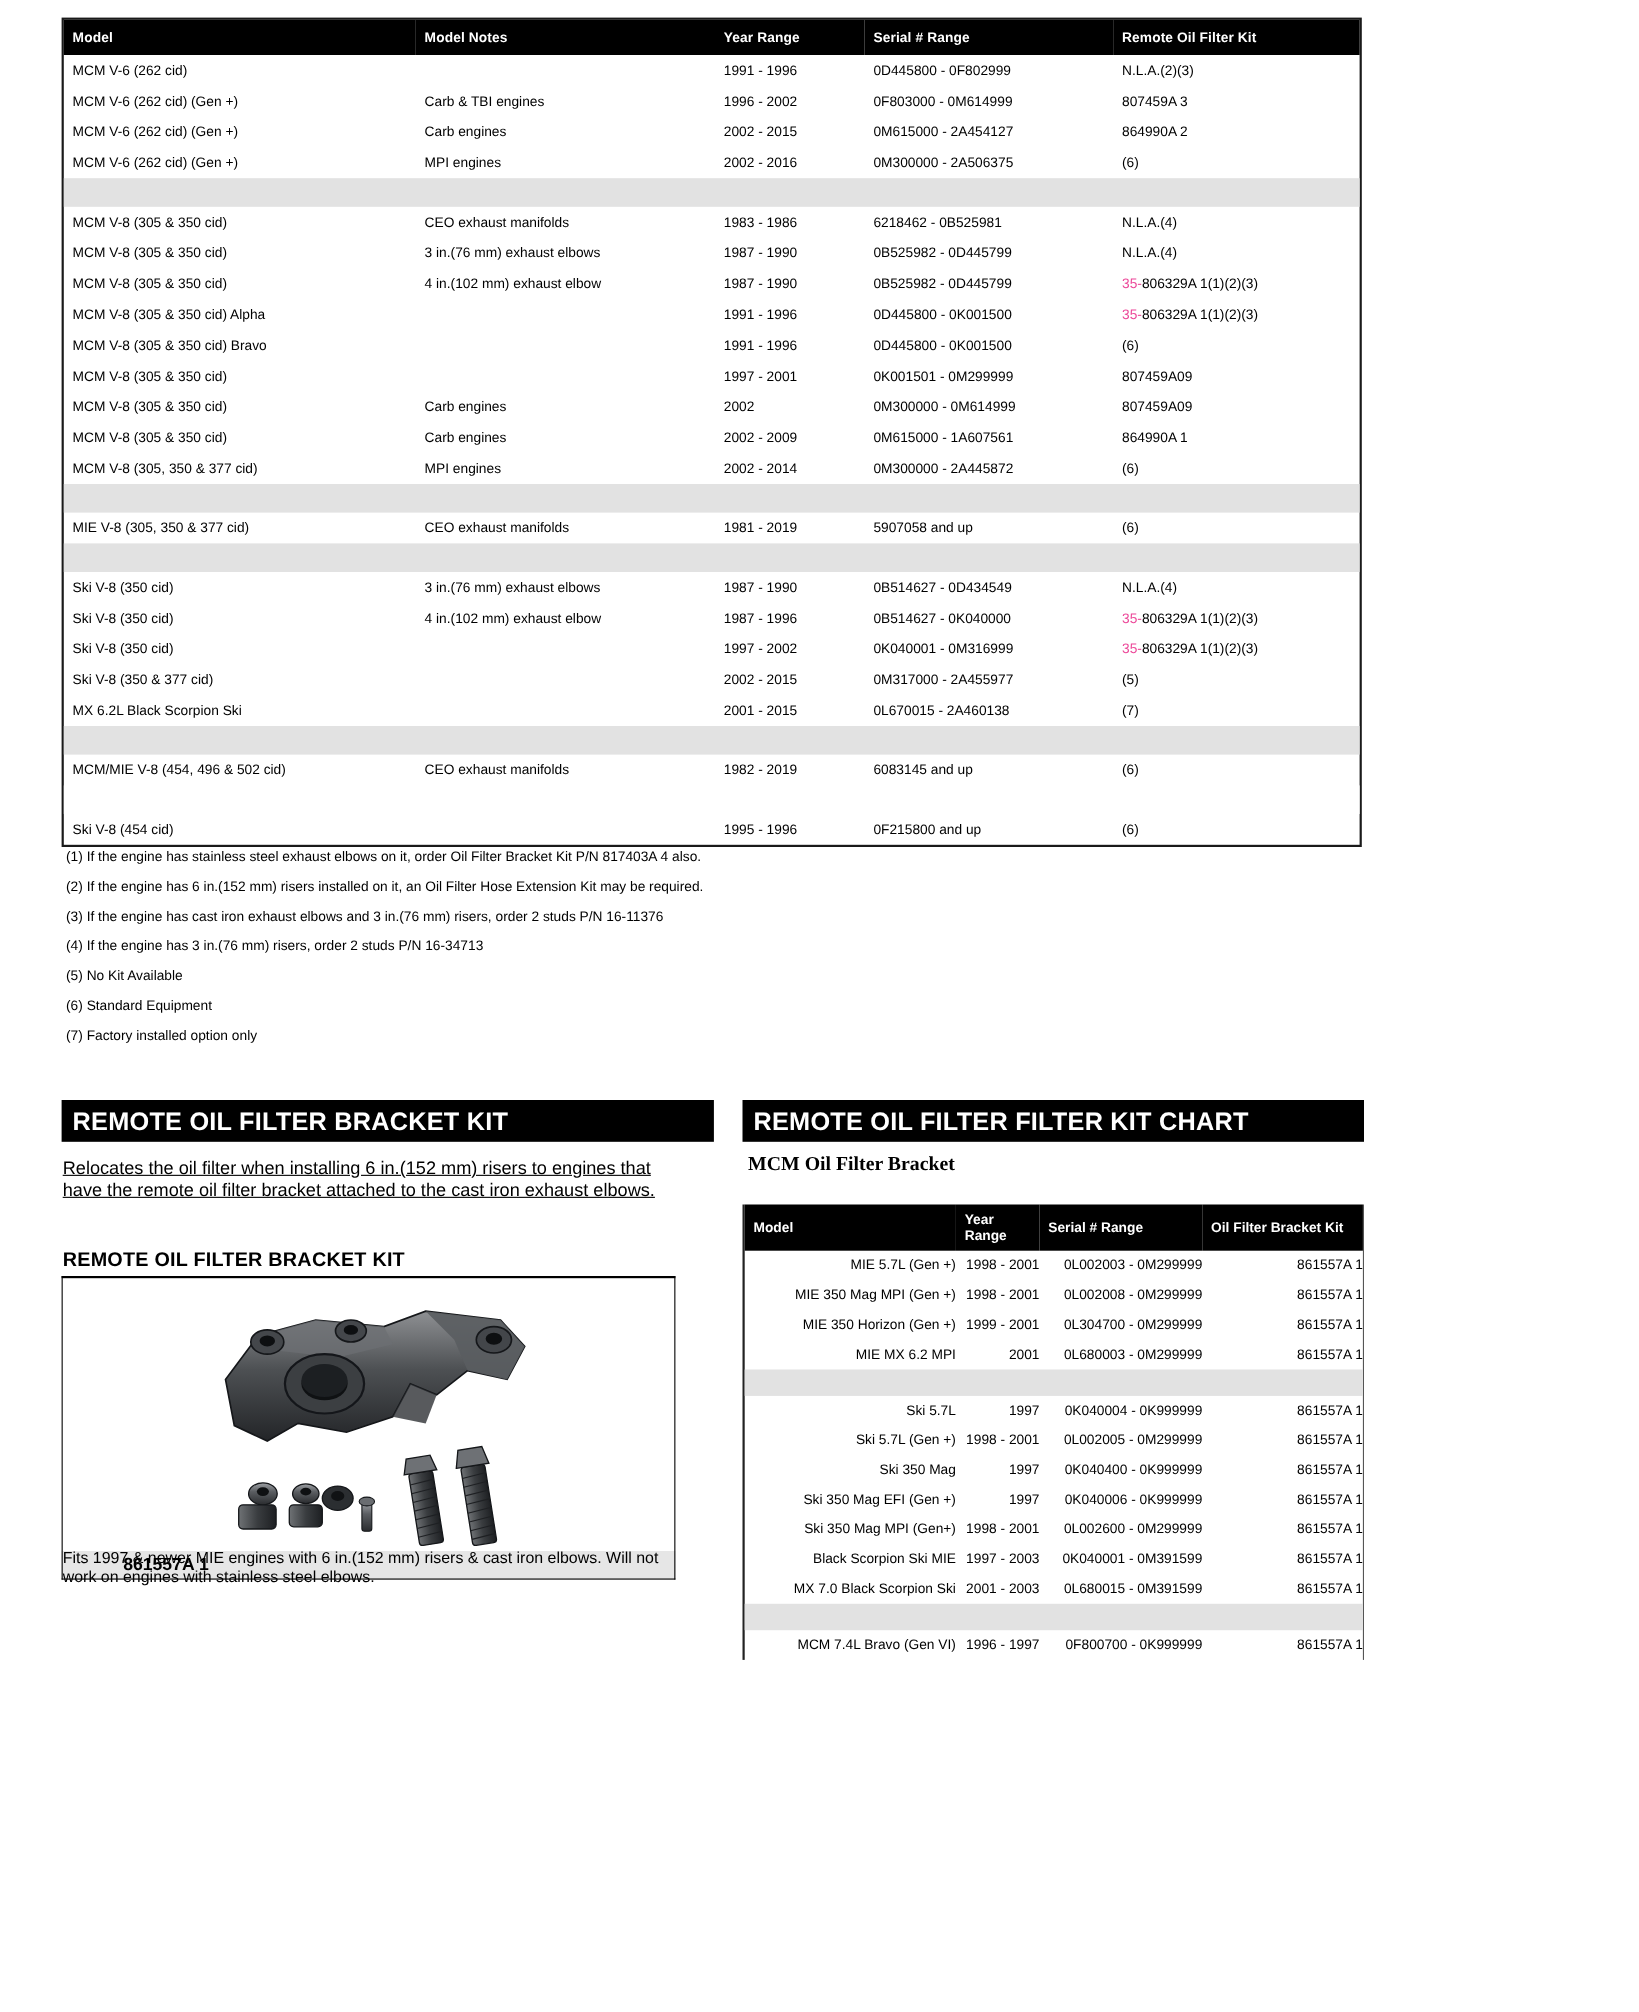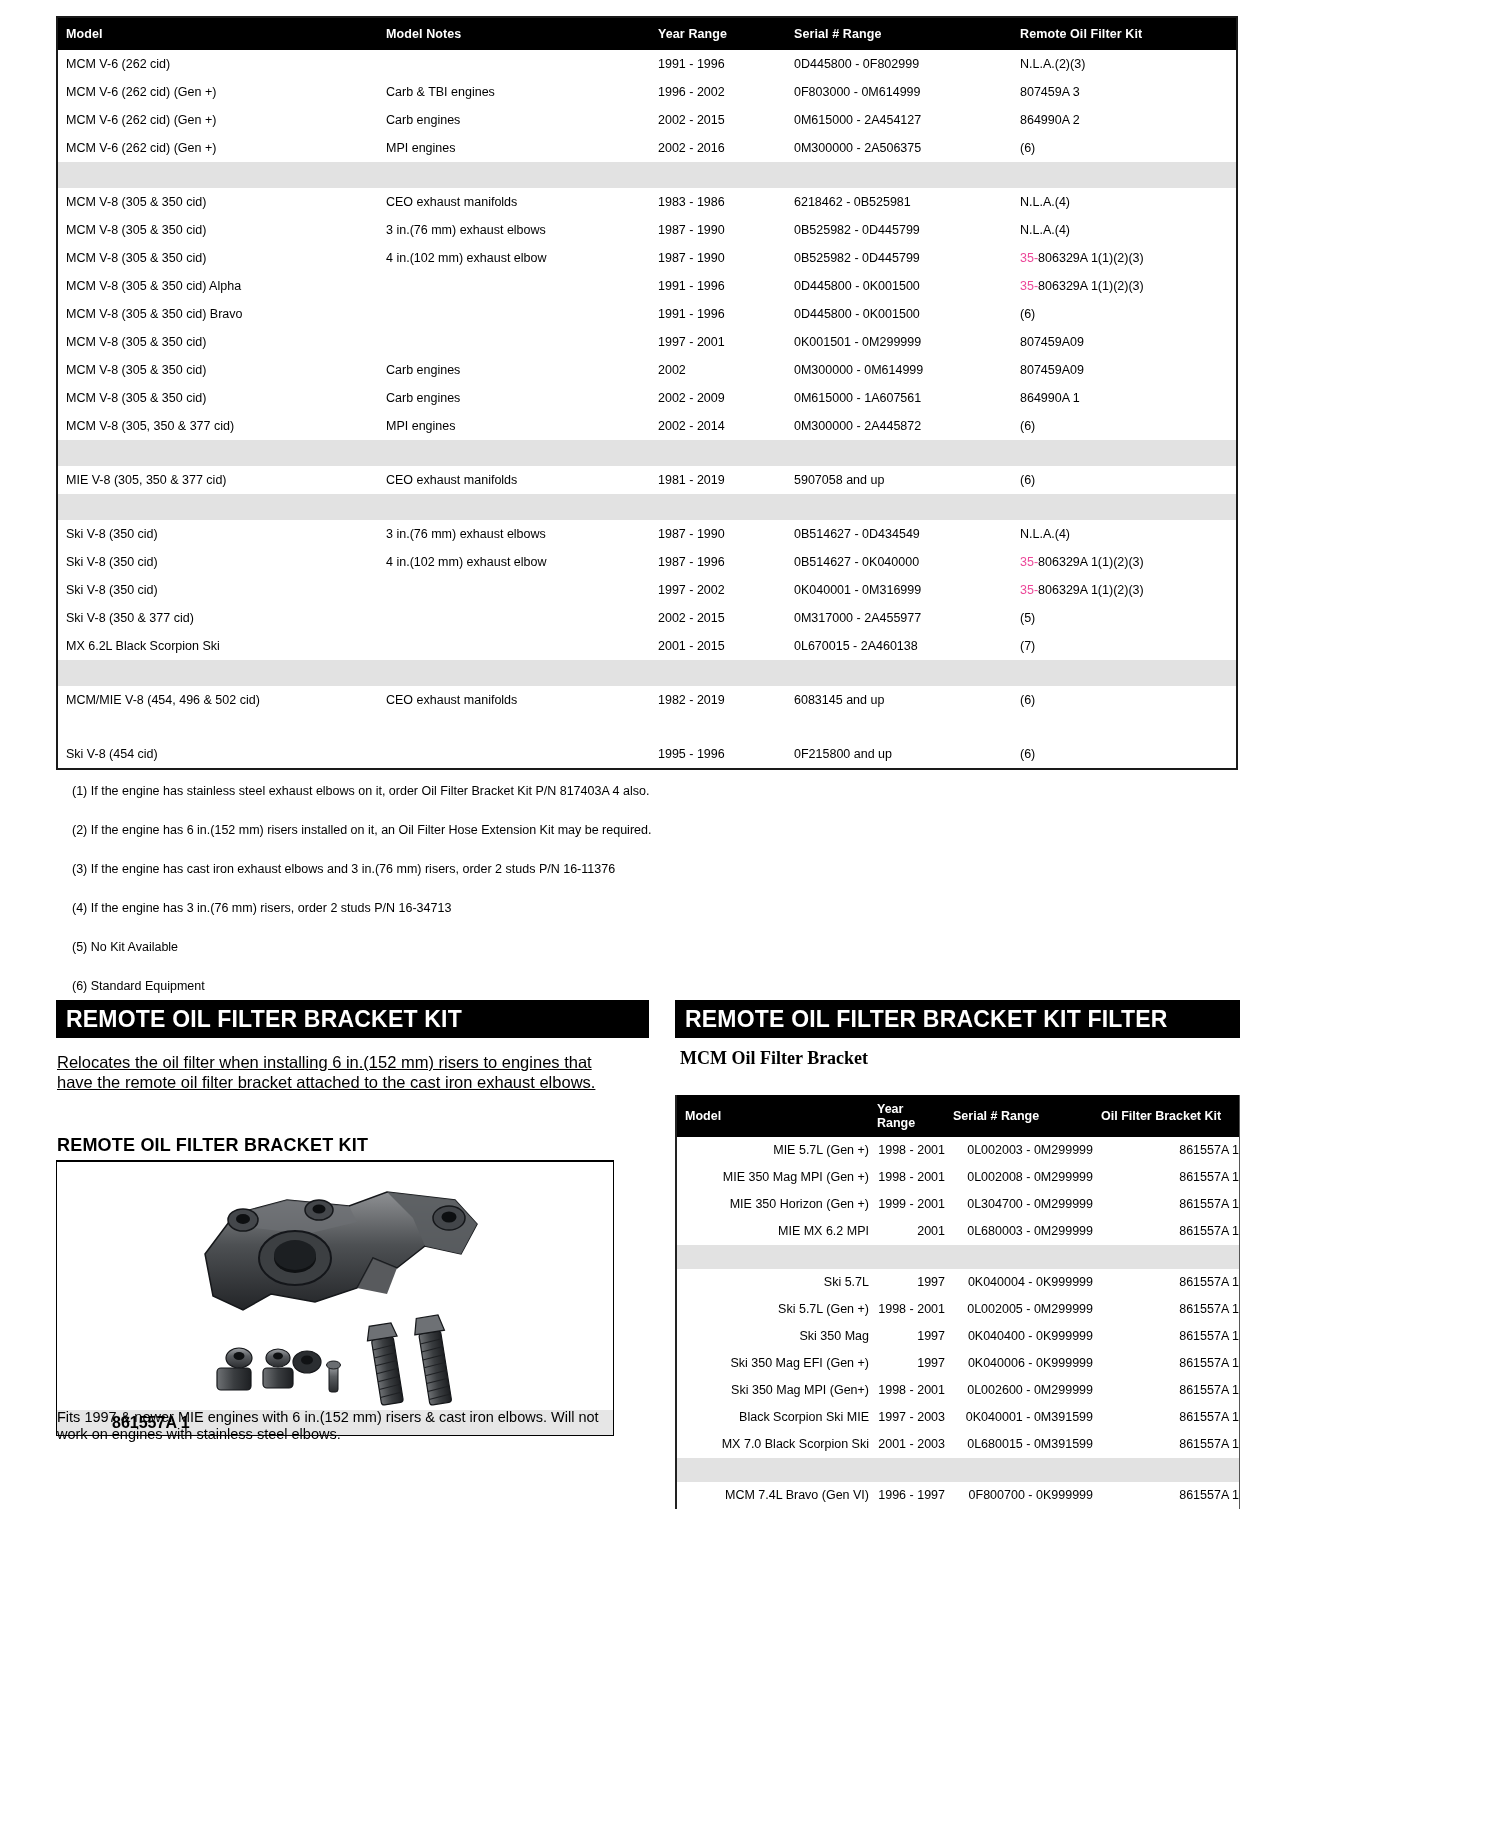--- a/index.html
+++ b/index.html
@@ -75,21 +75,21 @@
   .footnotes {
     position: absolute;
     left: 60px;
     top: 766px;
     width: 1180px;
   }
   .footnotes div {
     font-size: 12.5px;
     line-height: 13px;
     padding: 7px 0 7px 0;
-    margin: 12px;
+    margin: 0;
   }
 
   
   .banner {
     position: absolute;
     background: #000000;
     color: #ffffff;
     font-size: 23px;
     font-weight: bold;
     letter-spacing: 0.2px;
@@ -510,21 +510,21 @@
     </svg>
   </div>
 
   <div class="partnum-bar">
     <span>861557A 1</span>
   </div>
 
   <div class="fits-note">Fits 1997 &amp; newer MIE engines with 6 in.(152 mm) risers &amp; cast iron elbows. Will not work on engines with stainless steel elbows.</div>
 
   <div class="banner" id="banner-right">
-    <span>REMOTE OIL FILTER BRACKET KIT FILTER</span>
+    <span>REMOTE OIL FILTER FILTER KIT CHART</span>
   </div>
 
   <div class="right-title">MCM Oil Filter Bracket</div>
 
   <div class="right-table-wrap">
     <table class="righttbl">
       <colgroup>
         <col class="rc1">
           <col class="rc2">
           <col class="rc3">

